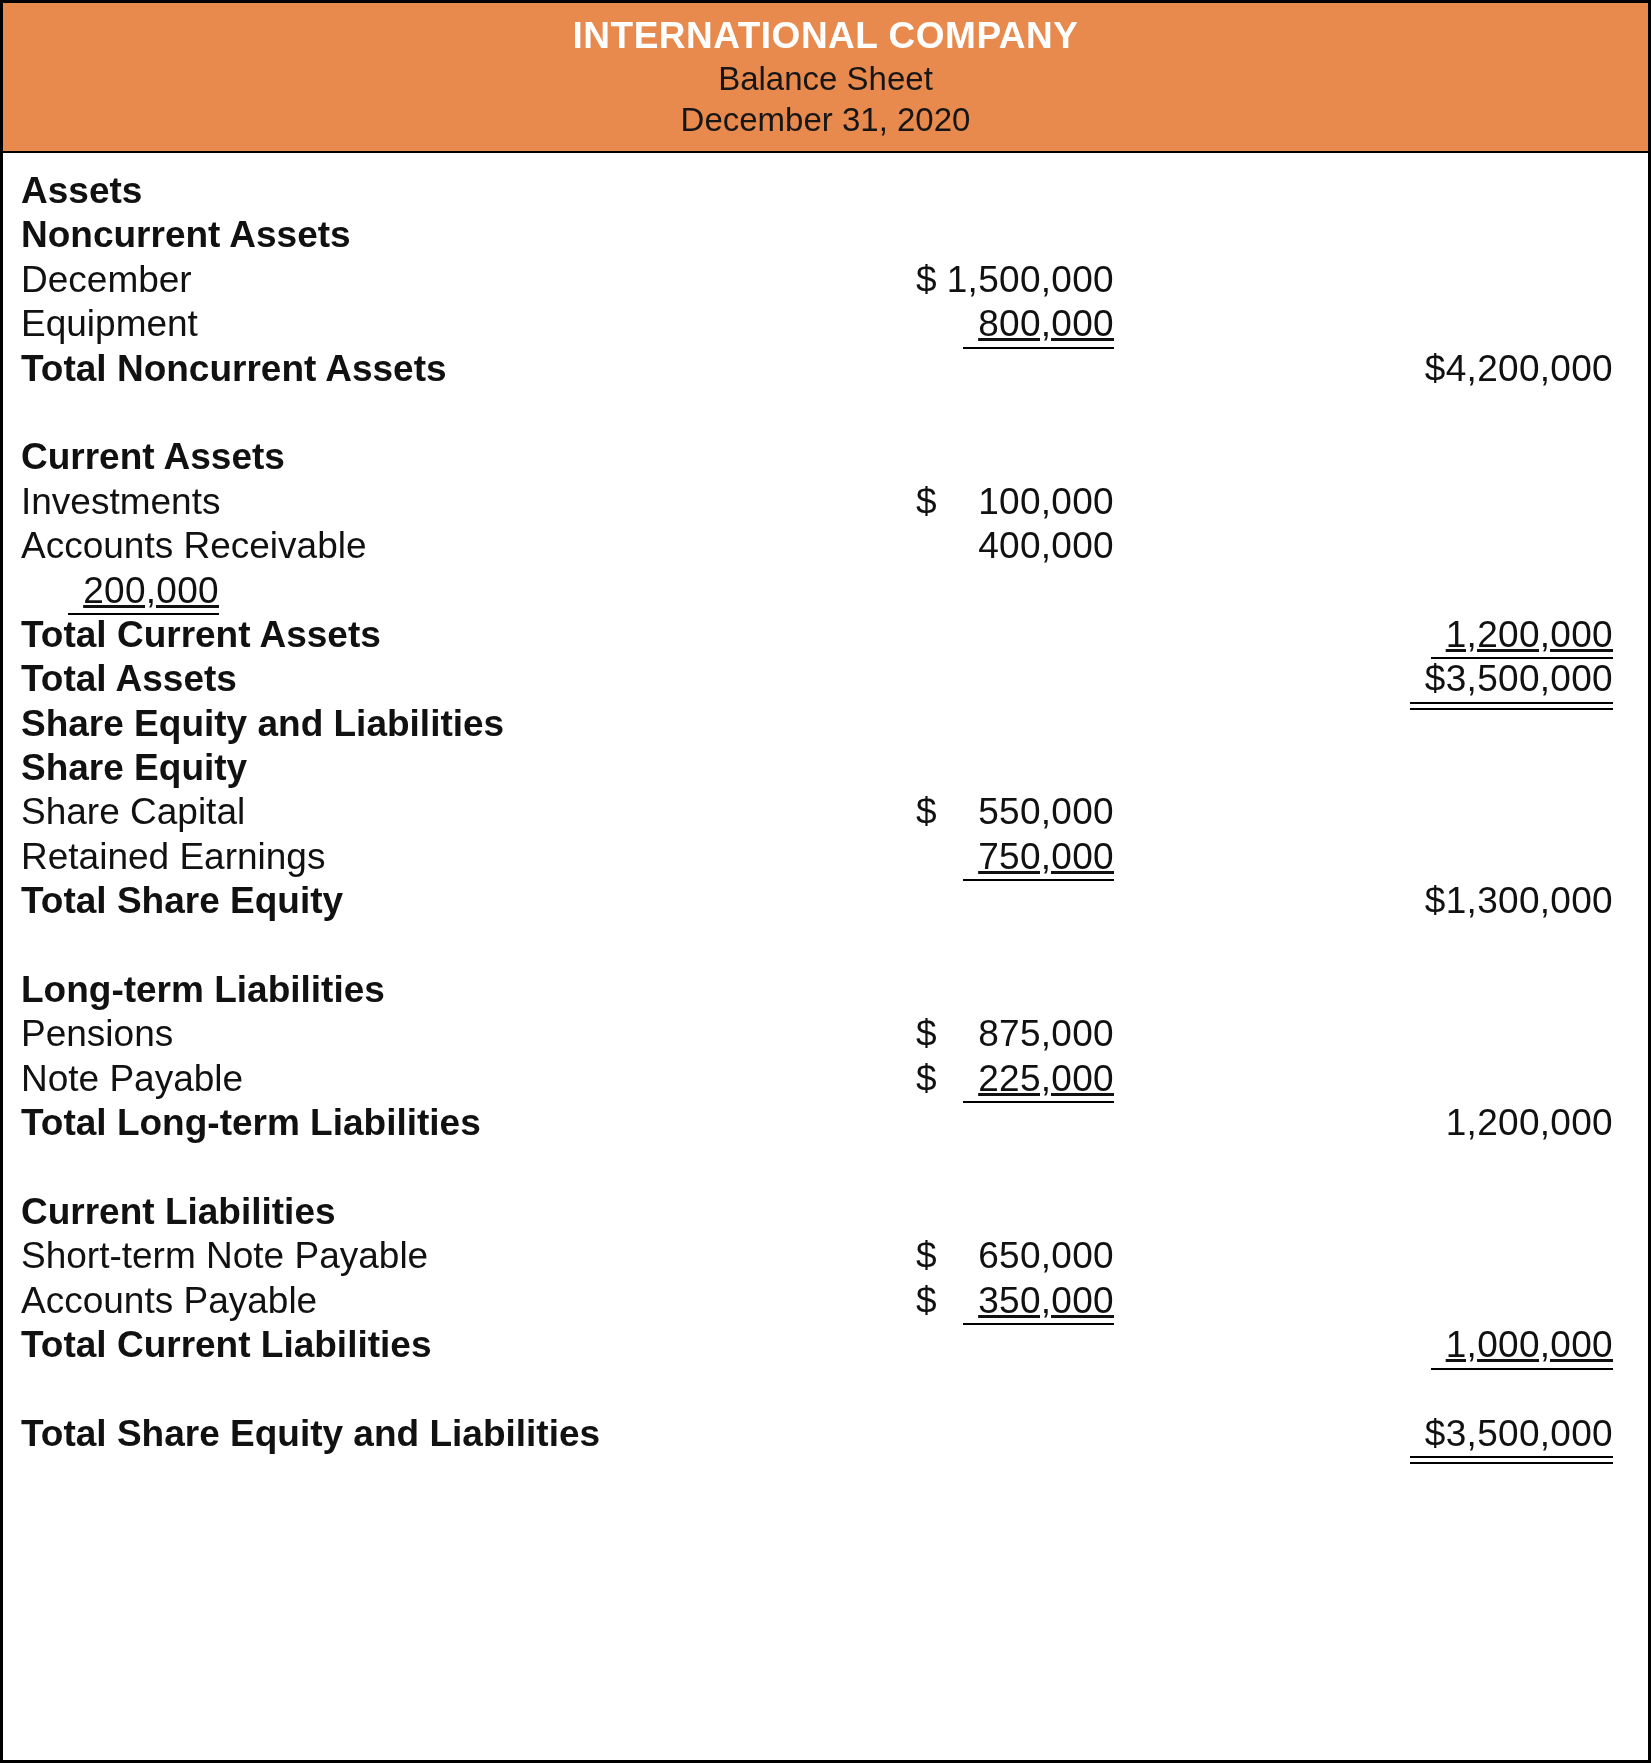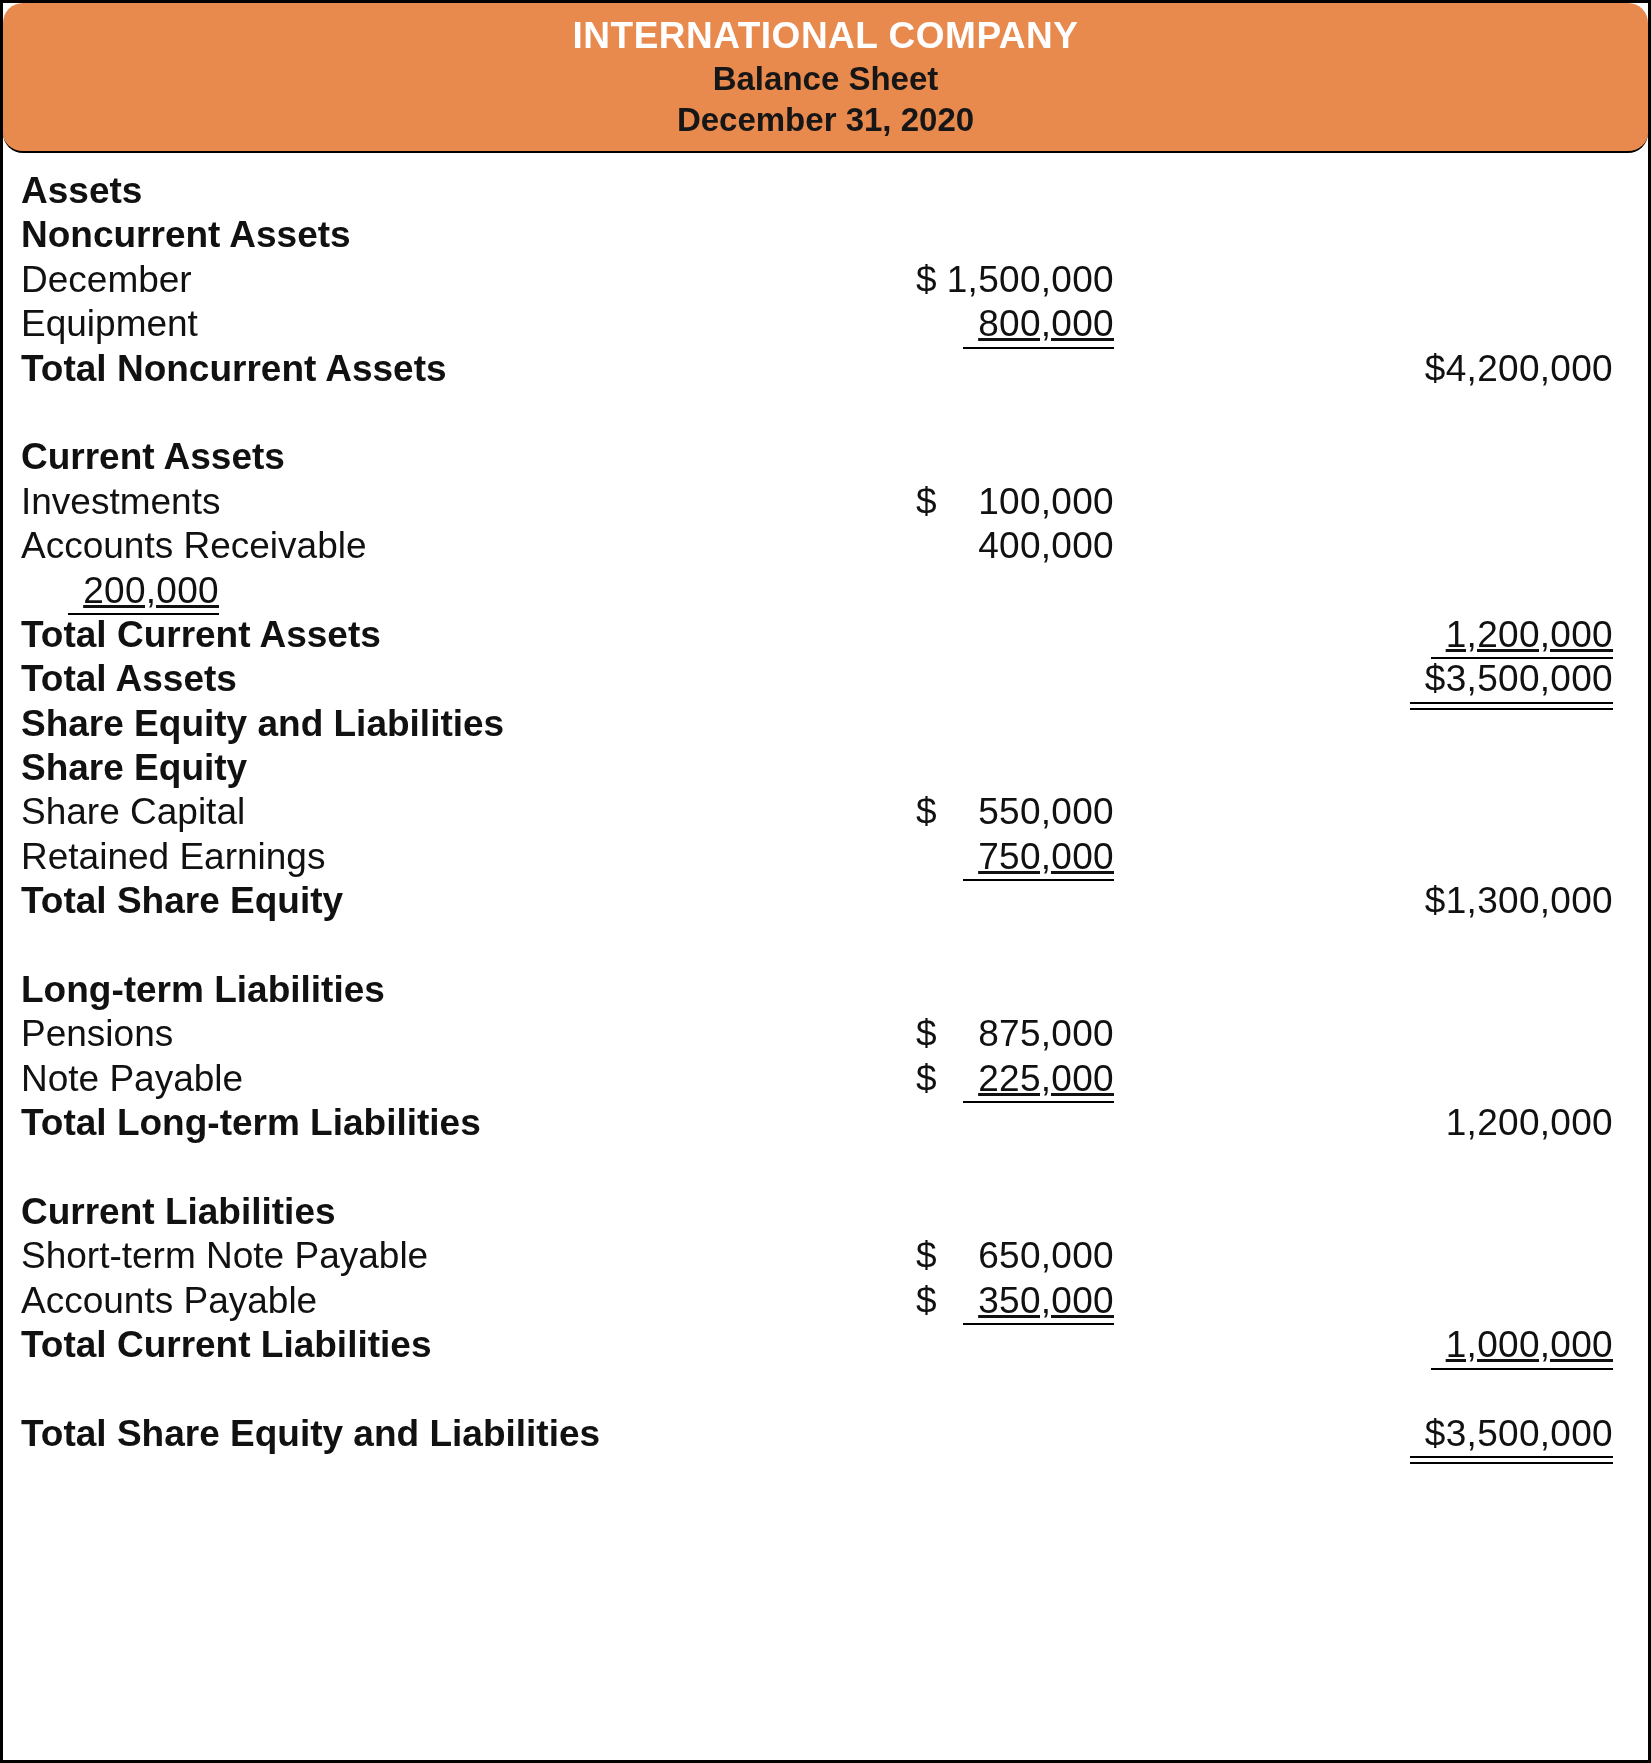--- a/index.html
+++ b/index.html
@@ -27,21 +27,21 @@
   }
   .hdr-company {
     color: #ffffff;
     font-weight: bold;
     font-size: 37px;
     line-height: 44px;
     letter-spacing: 0.5px;
   }
   .hdr-sub {
     color: #161616;
-    font-weight: bold;
+    font-weight: normal;
     font-size: 33px;
     line-height: 41px;
   }
   .body {
     padding: 16px 35px 0 18px;
   }
   .row {
     display: flex;
     height: 44.4px;
     line-height: 44.4px;
@@ -79,21 +79,21 @@
     left: 0;
     right: 0;
     bottom: -8px;
     border-bottom: 2.5px solid #000;
   }
 </style>
 </head>
 <body>
 
 <div class="sheet" style="border-color: rgb(0, 0, 0); color: rgb(17, 17, 17);">
-  <div class="sheet-header" style="background: rgb(232, 137, 78); border-radius: 20px;">
+  <div class="sheet-header" style="background: rgb(232, 137, 78);">
     <div class="hdr-company" style="color: rgb(255, 255, 255);">INTERNATIONAL COMPANY</div>
     <div class="hdr-sub" style="color: rgb(22, 22, 22);">Balance Sheet</div>
     <div class="hdr-sub" style="color: rgb(22, 22, 22);">December 31, 2020</div>
   </div>
   <div class="body">
       <div class="row">
         <div class="c-label b">Assets</div>
         <div class="c-mid"></div>
         <div class="c-right"></div>
       </div>

